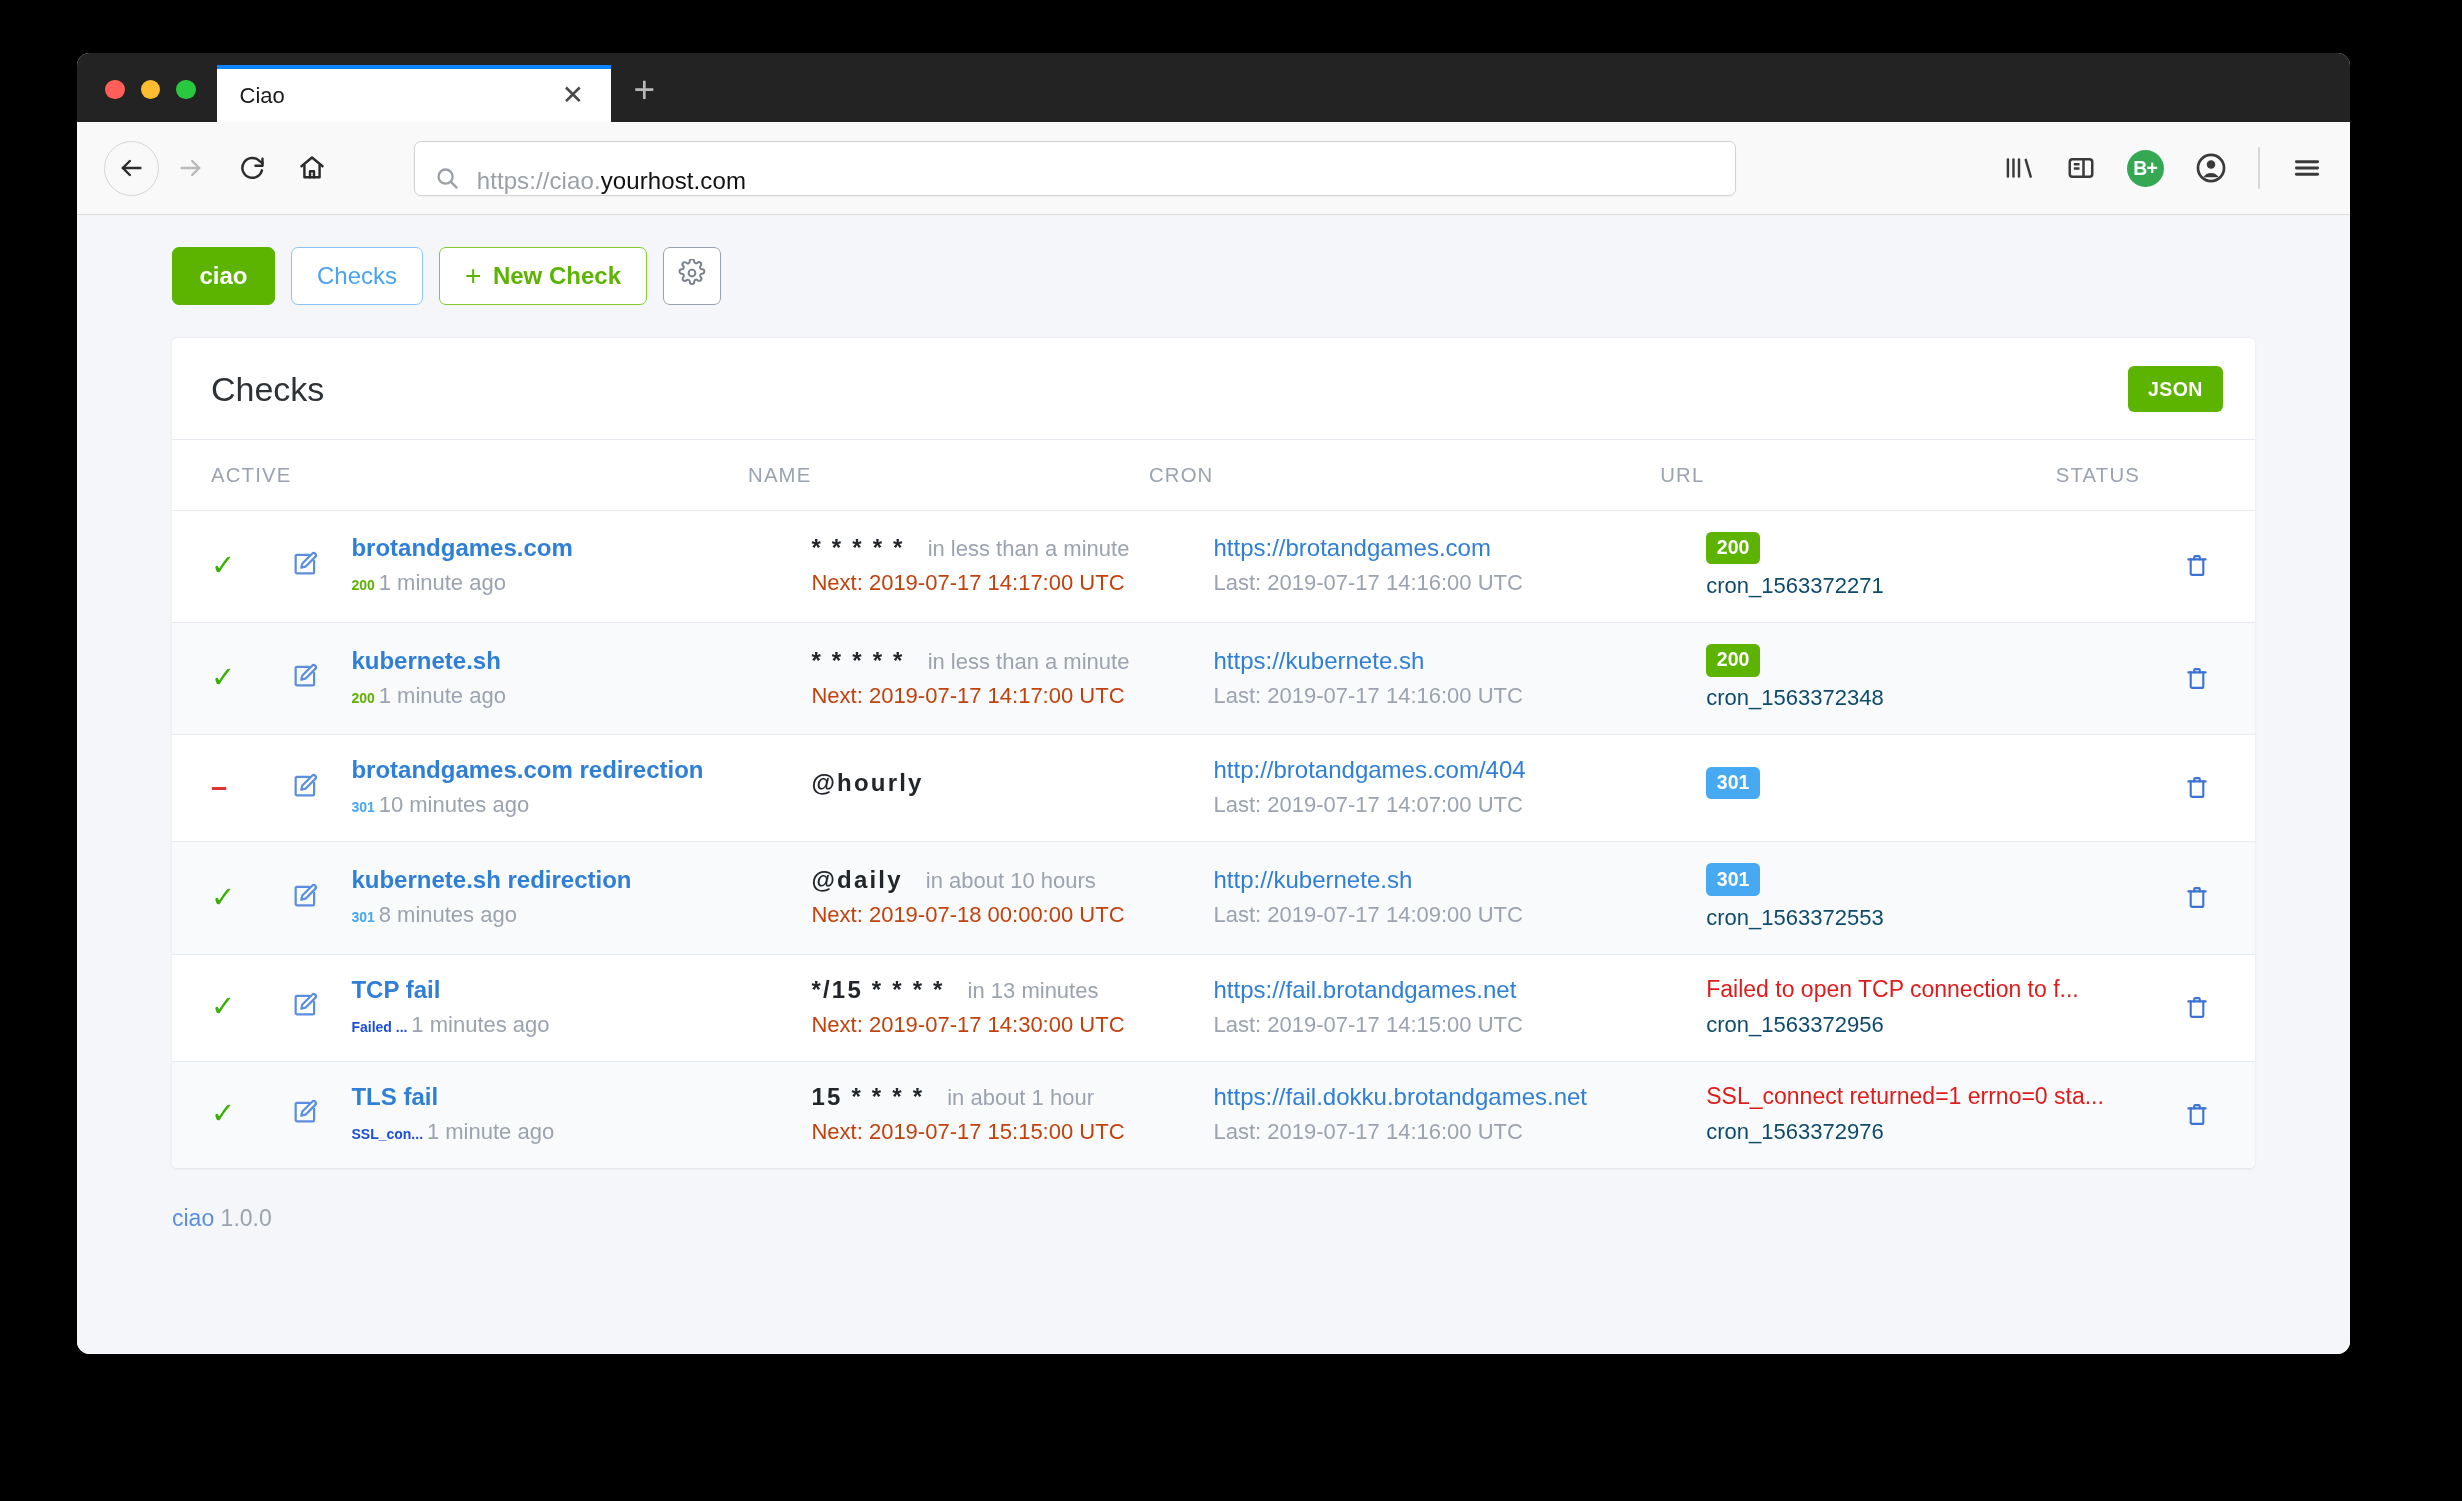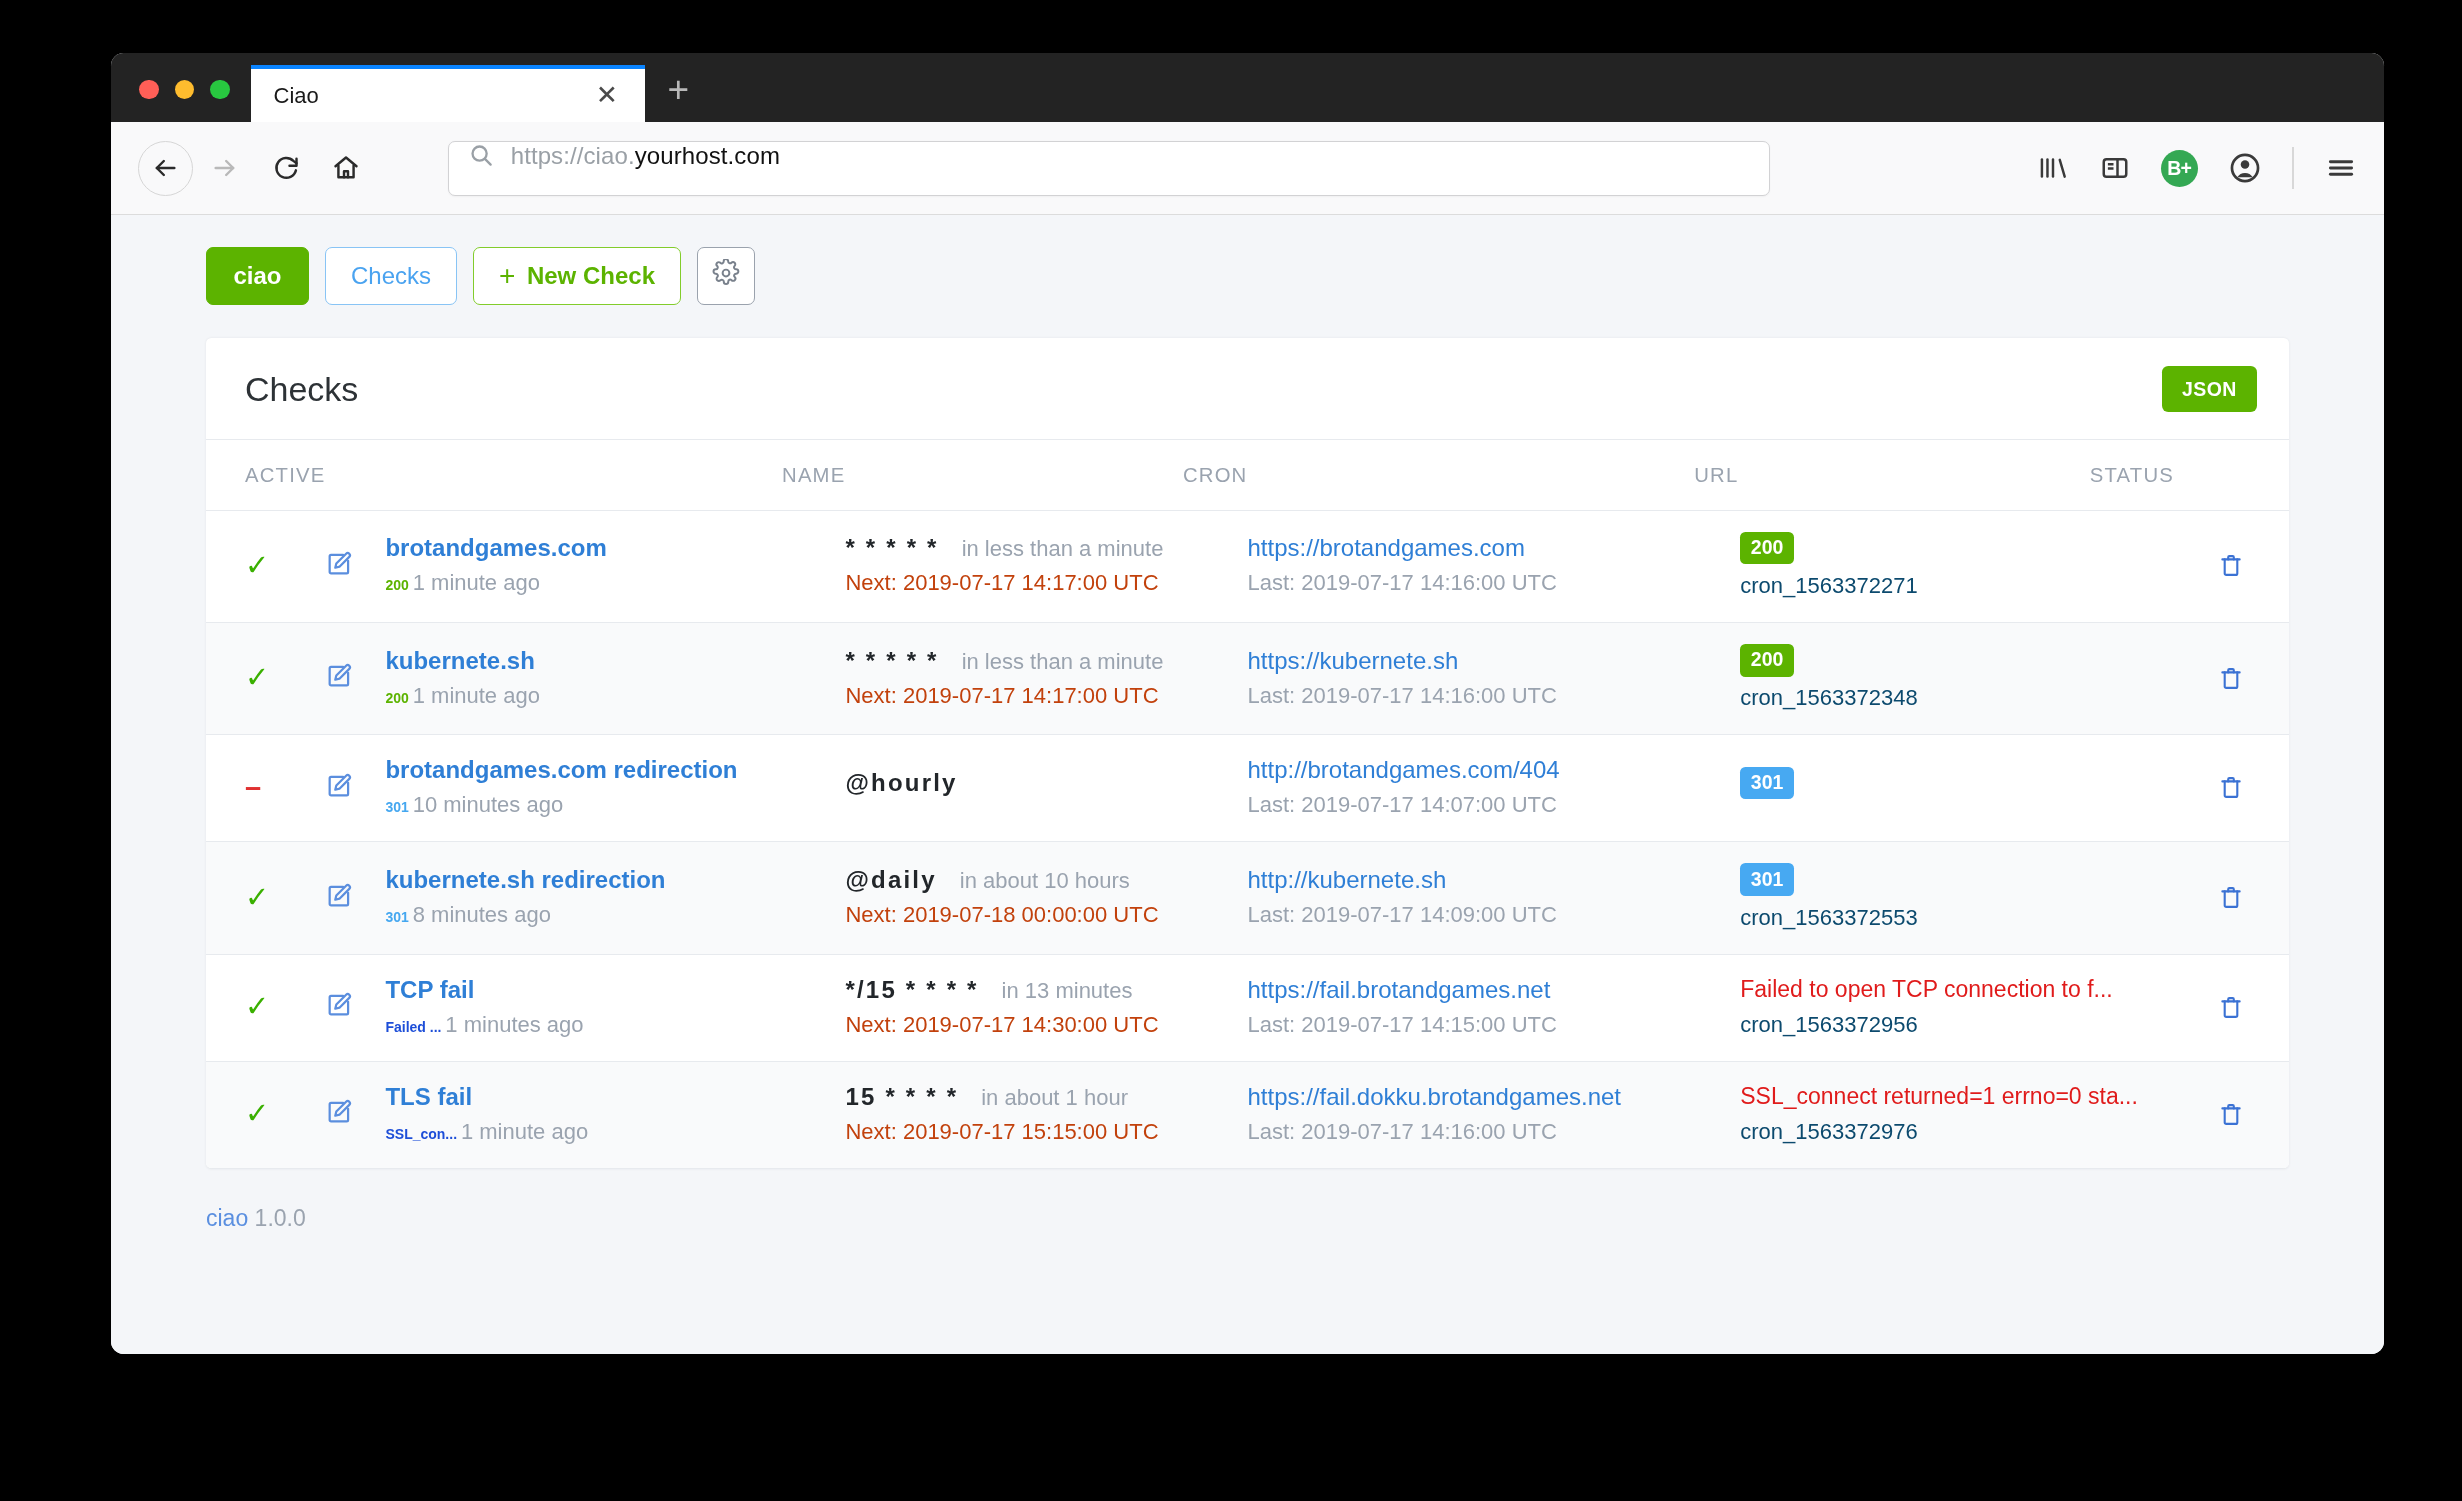--- a/index.html
+++ b/index.html
@@ -10,21 +10,21 @@
     overflow: hidden;
   }
   .desktop {
     position: relative;
     width: 2462px; height: 1502px;
     background: #000000;
   }
   
   .browser {
     position: absolute;
-    left: 111px; top: 53px;
+    left: 77px; top: 53px;
     width: 2273px; height: 1301px;
     border-radius: 12.4px;
     overflow: hidden;
     background: #f4f6f9;
     box-shadow: 0 8.8px 35px rgba(0,0,0,.45);
   }
   
   .tabstrip {
     height: 69px;
     background: #232323;
@@ -86,21 +86,21 @@
   .navbtn.ring { border: 1.8px solid #d6d6d6; }
   .navbtn svg { display: block; }
   .urlbar {
     flex: 0 0 auto;
     width: 1322px;
     height: 55px;
     margin-left: 69px;
     background: #ffffff;
     border: 0.9px solid #d2d2d4;
     border-radius: 7px;
-    display: flex; align-items: flex-start;
+    display: flex; align-items: flex-end;
     padding: 0 19.5px;
     gap: 16px;
     box-shadow: 0 0.9px 1.8px rgba(0,0,0,.04);
   }
   .url-text { font-size: 24px; letter-spacing: 0.1px; }
   .url-scheme { color: #9aa0a6; }
   .url-host { color: #111; }
   .toolbar-right {
     display: flex; align-items: center; gap: 30px;
     margin-left: auto;

